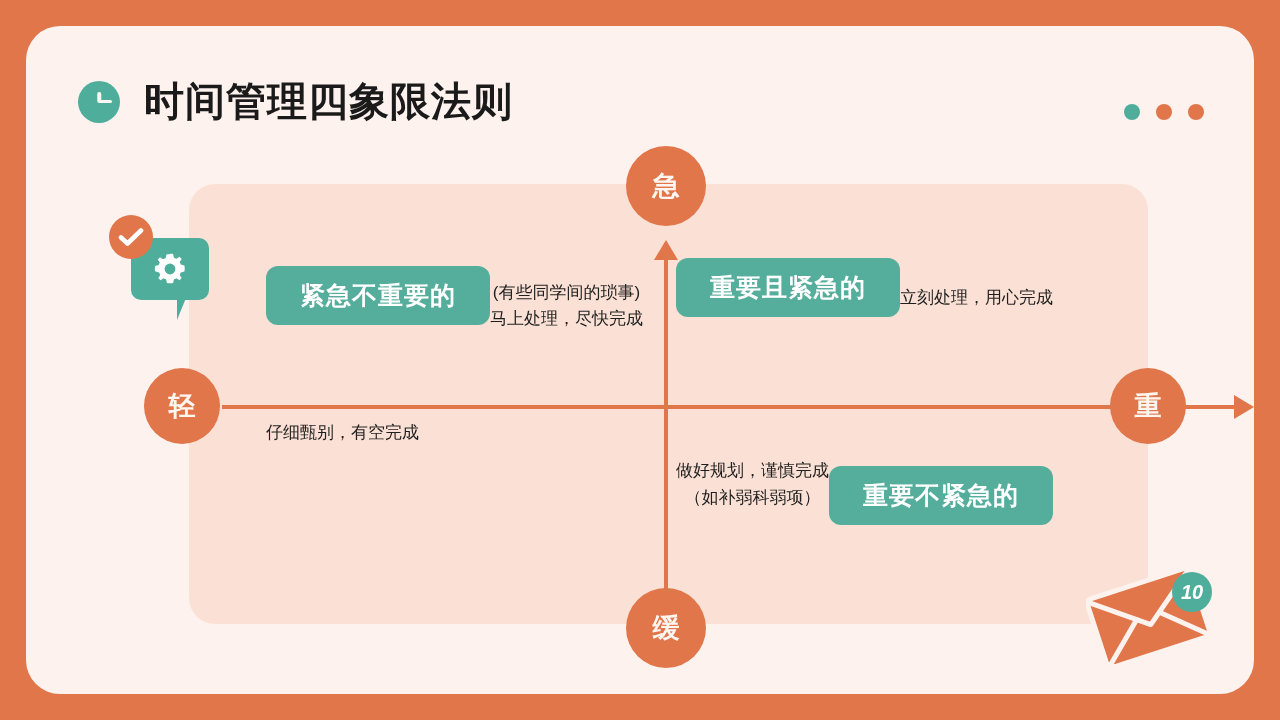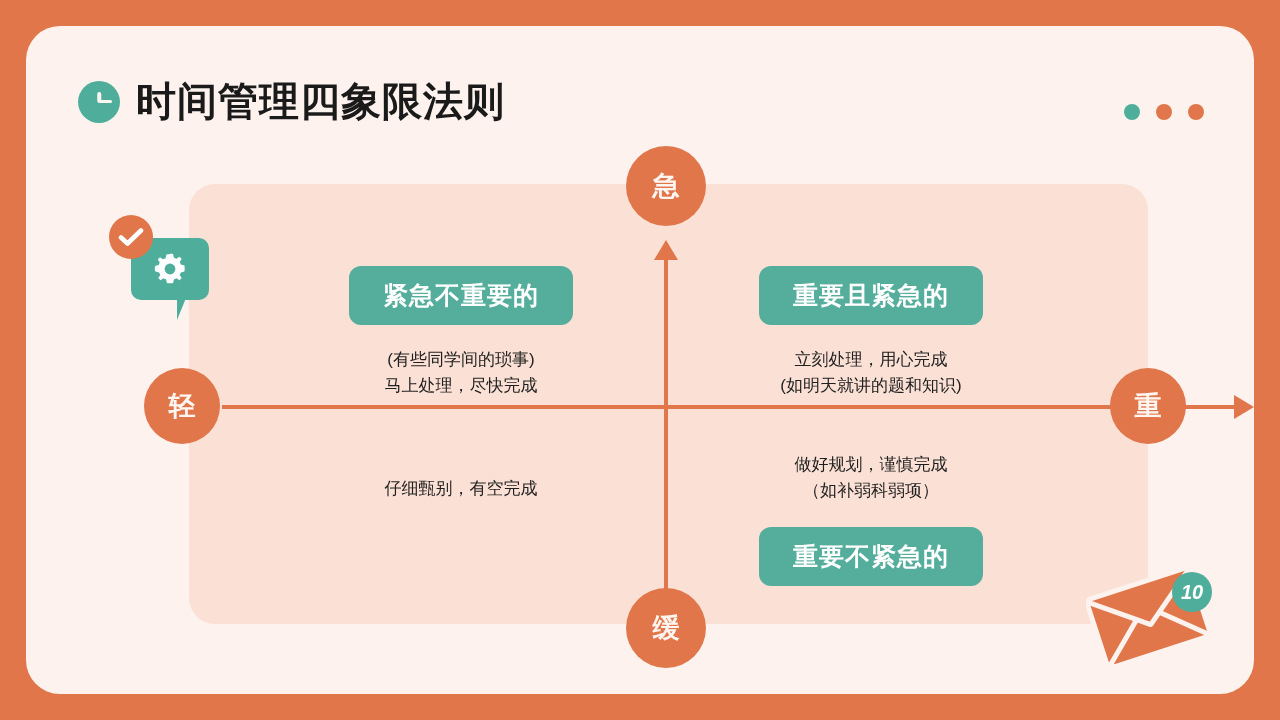--- a/index.html
+++ b/index.html
@@ -33,21 +33,21 @@
     overflow: hidden;
   }
 
   
   .header {
     position: absolute;
     left: 52px;
     top: 48px;
     display: flex;
     align-items: center;
-    gap: 16px;
+    gap: 24px;
   }
   .clock-icon {
     width: 42px;
     height: 42px;
     border-radius: 50%;
     background: #4FAE9B;
     position: relative;
     flex: none;
   }
   .clock-icon::before {
@@ -160,27 +160,26 @@
   .axis-circle.top    { left: 600px; top: 120px; width: 80px; height: 80px; }
   .axis-circle.bottom { left: 600px; top: 562px; width: 80px; height: 80px; }
   .axis-circle.left   { left: 118px; top: 342px; width: 76px; height: 76px; }
   .axis-circle.right  { left: 1084px; top: 342px; width: 76px; height: 76px; }
 
   
   .quad {
     position: absolute;
     width: 390px;
     display: flex;
-    flex-direction: column;
-    align-items: center;
-    margin-top: 8px;
+    flex-direction: row;
+    align-items: center;
   }
   .quad.tl { left: 240px; top: 232px; }
   .quad.tr { left: 650px; top: 232px; }
-  .quad.bl { left: 240px; top: 442px; }
+  .quad.bl { left: 240px; top: 394px; }
   .quad.br { left: 650px; top: 418px; }
 
   .pill {
     background: #55AE9C;
     color: #FFFFFF;
     font-size: 25px;
     font-weight: 700;
     letter-spacing: 1px;
     padding: 13px 34px;
     border-radius: 12px;
@@ -304,21 +303,20 @@
       <div class="desc">
         <div>(有些同学间的琐事)</div>
         <div>马上处理，尽快完成</div>
       </div>
     </div>
 
     <div class="quad tr">
       <div class="pill">重要且紧急的</div>
       <div class="desc">
         <div>立刻处理，用心完成</div>
-        <div>(如明天就讲的题和知识)</div>
       </div>
     </div>
 
     <div class="quad bl">
       <div class="desc">
         <div>仔细甄别，有空完成</div>
       </div>
     </div>
 
     <div class="quad br">

